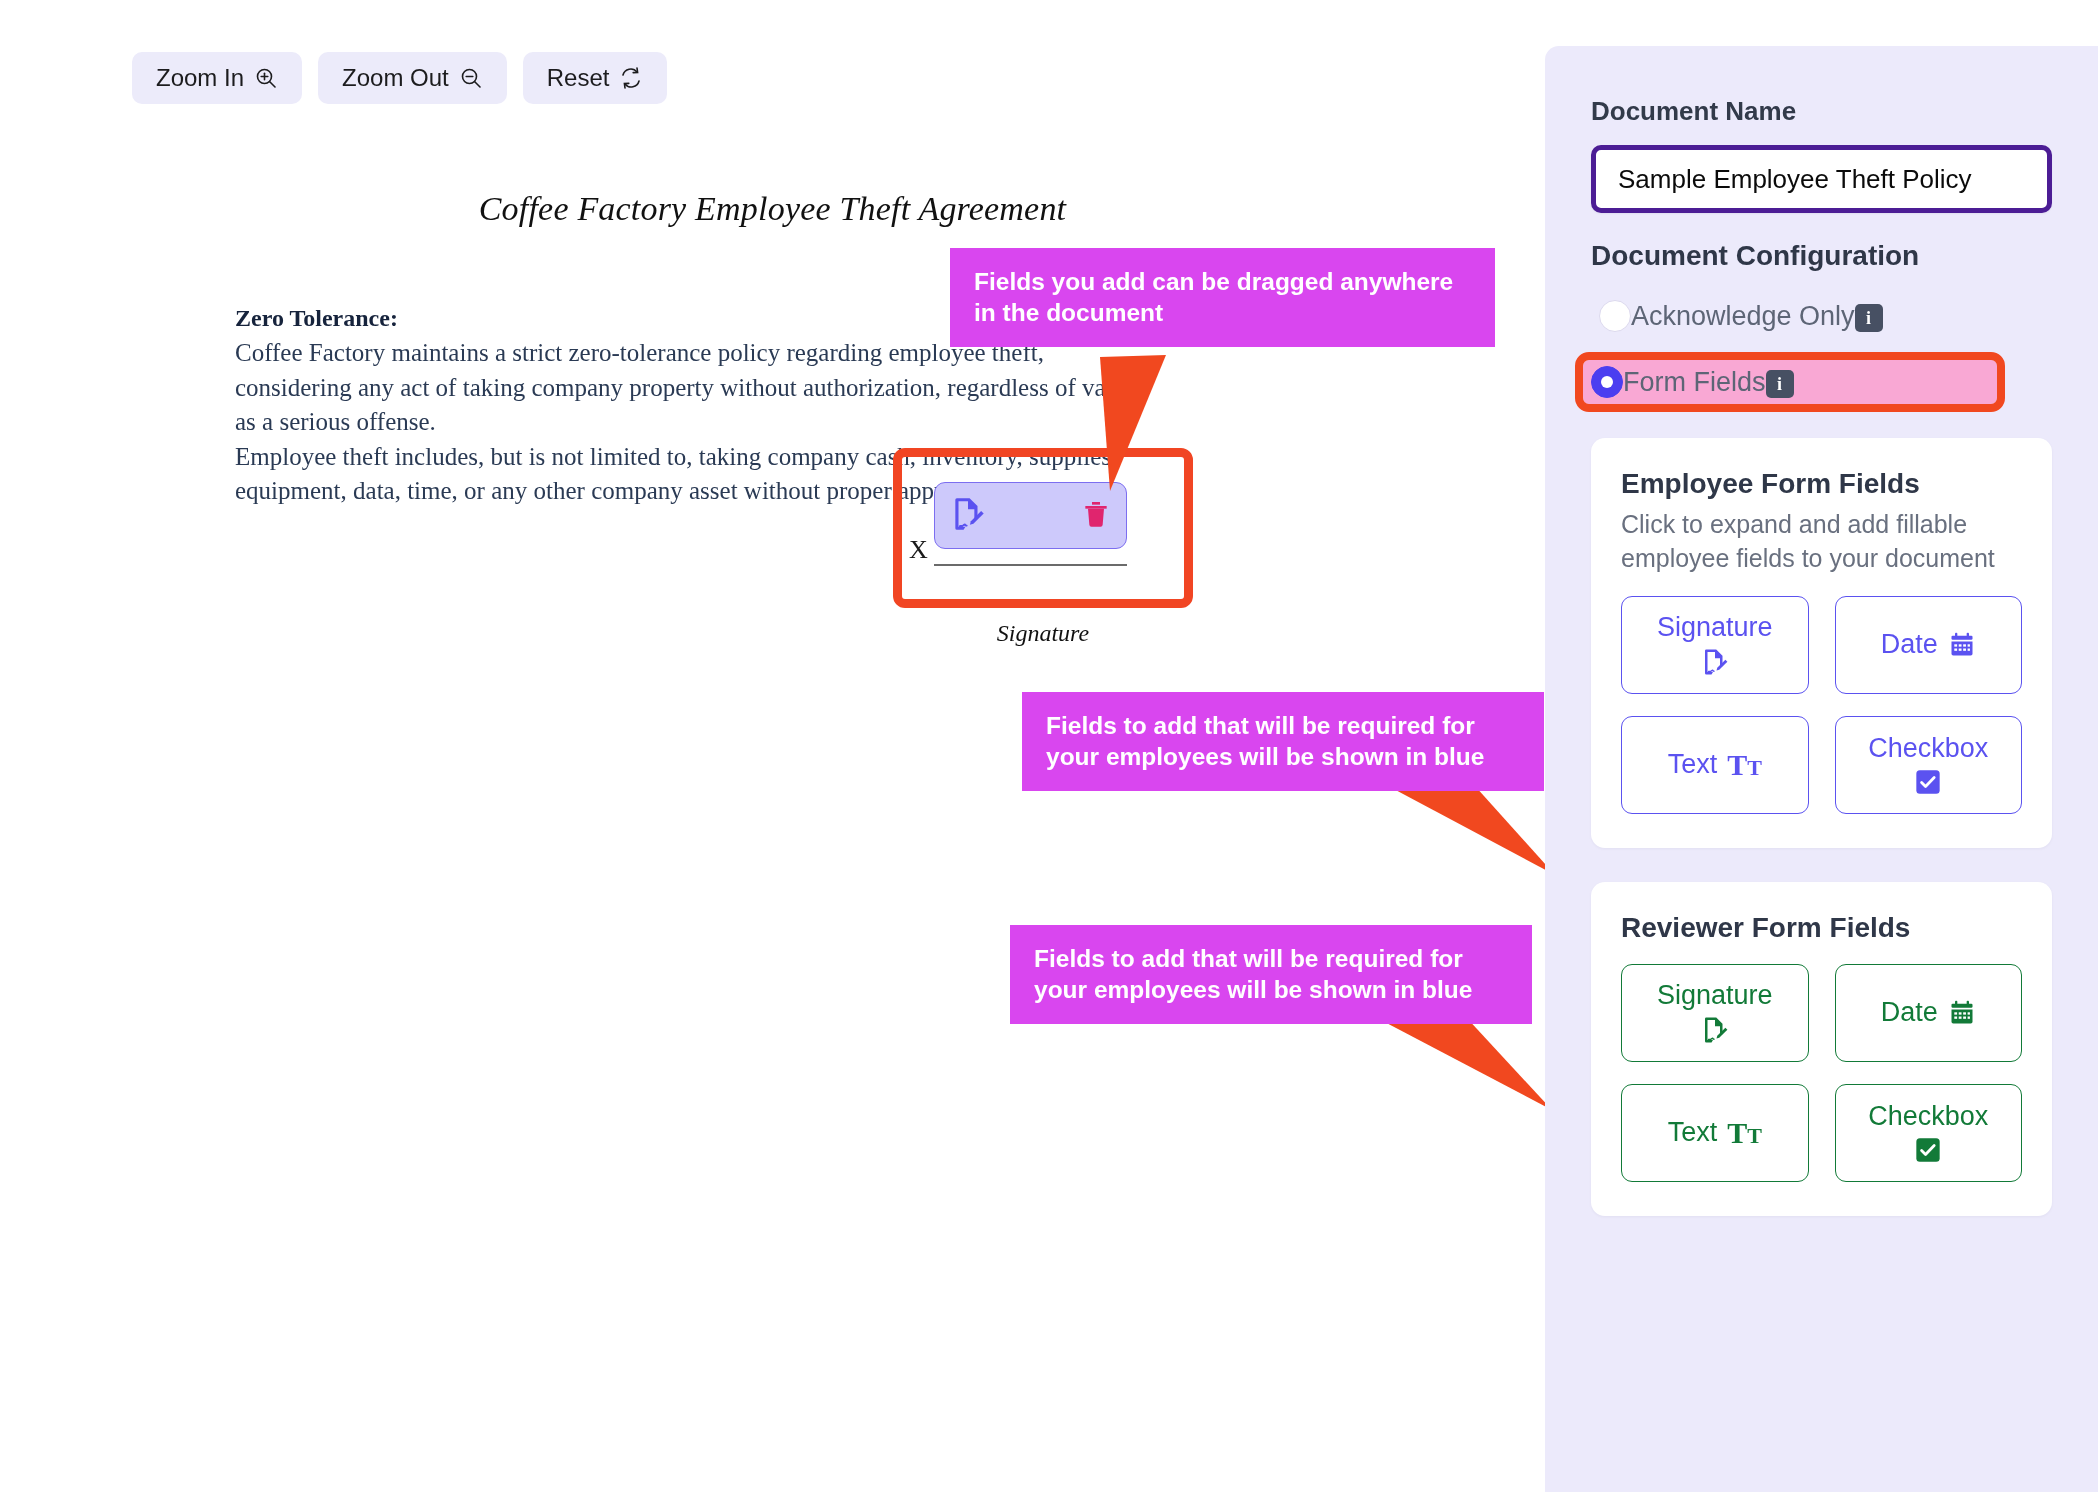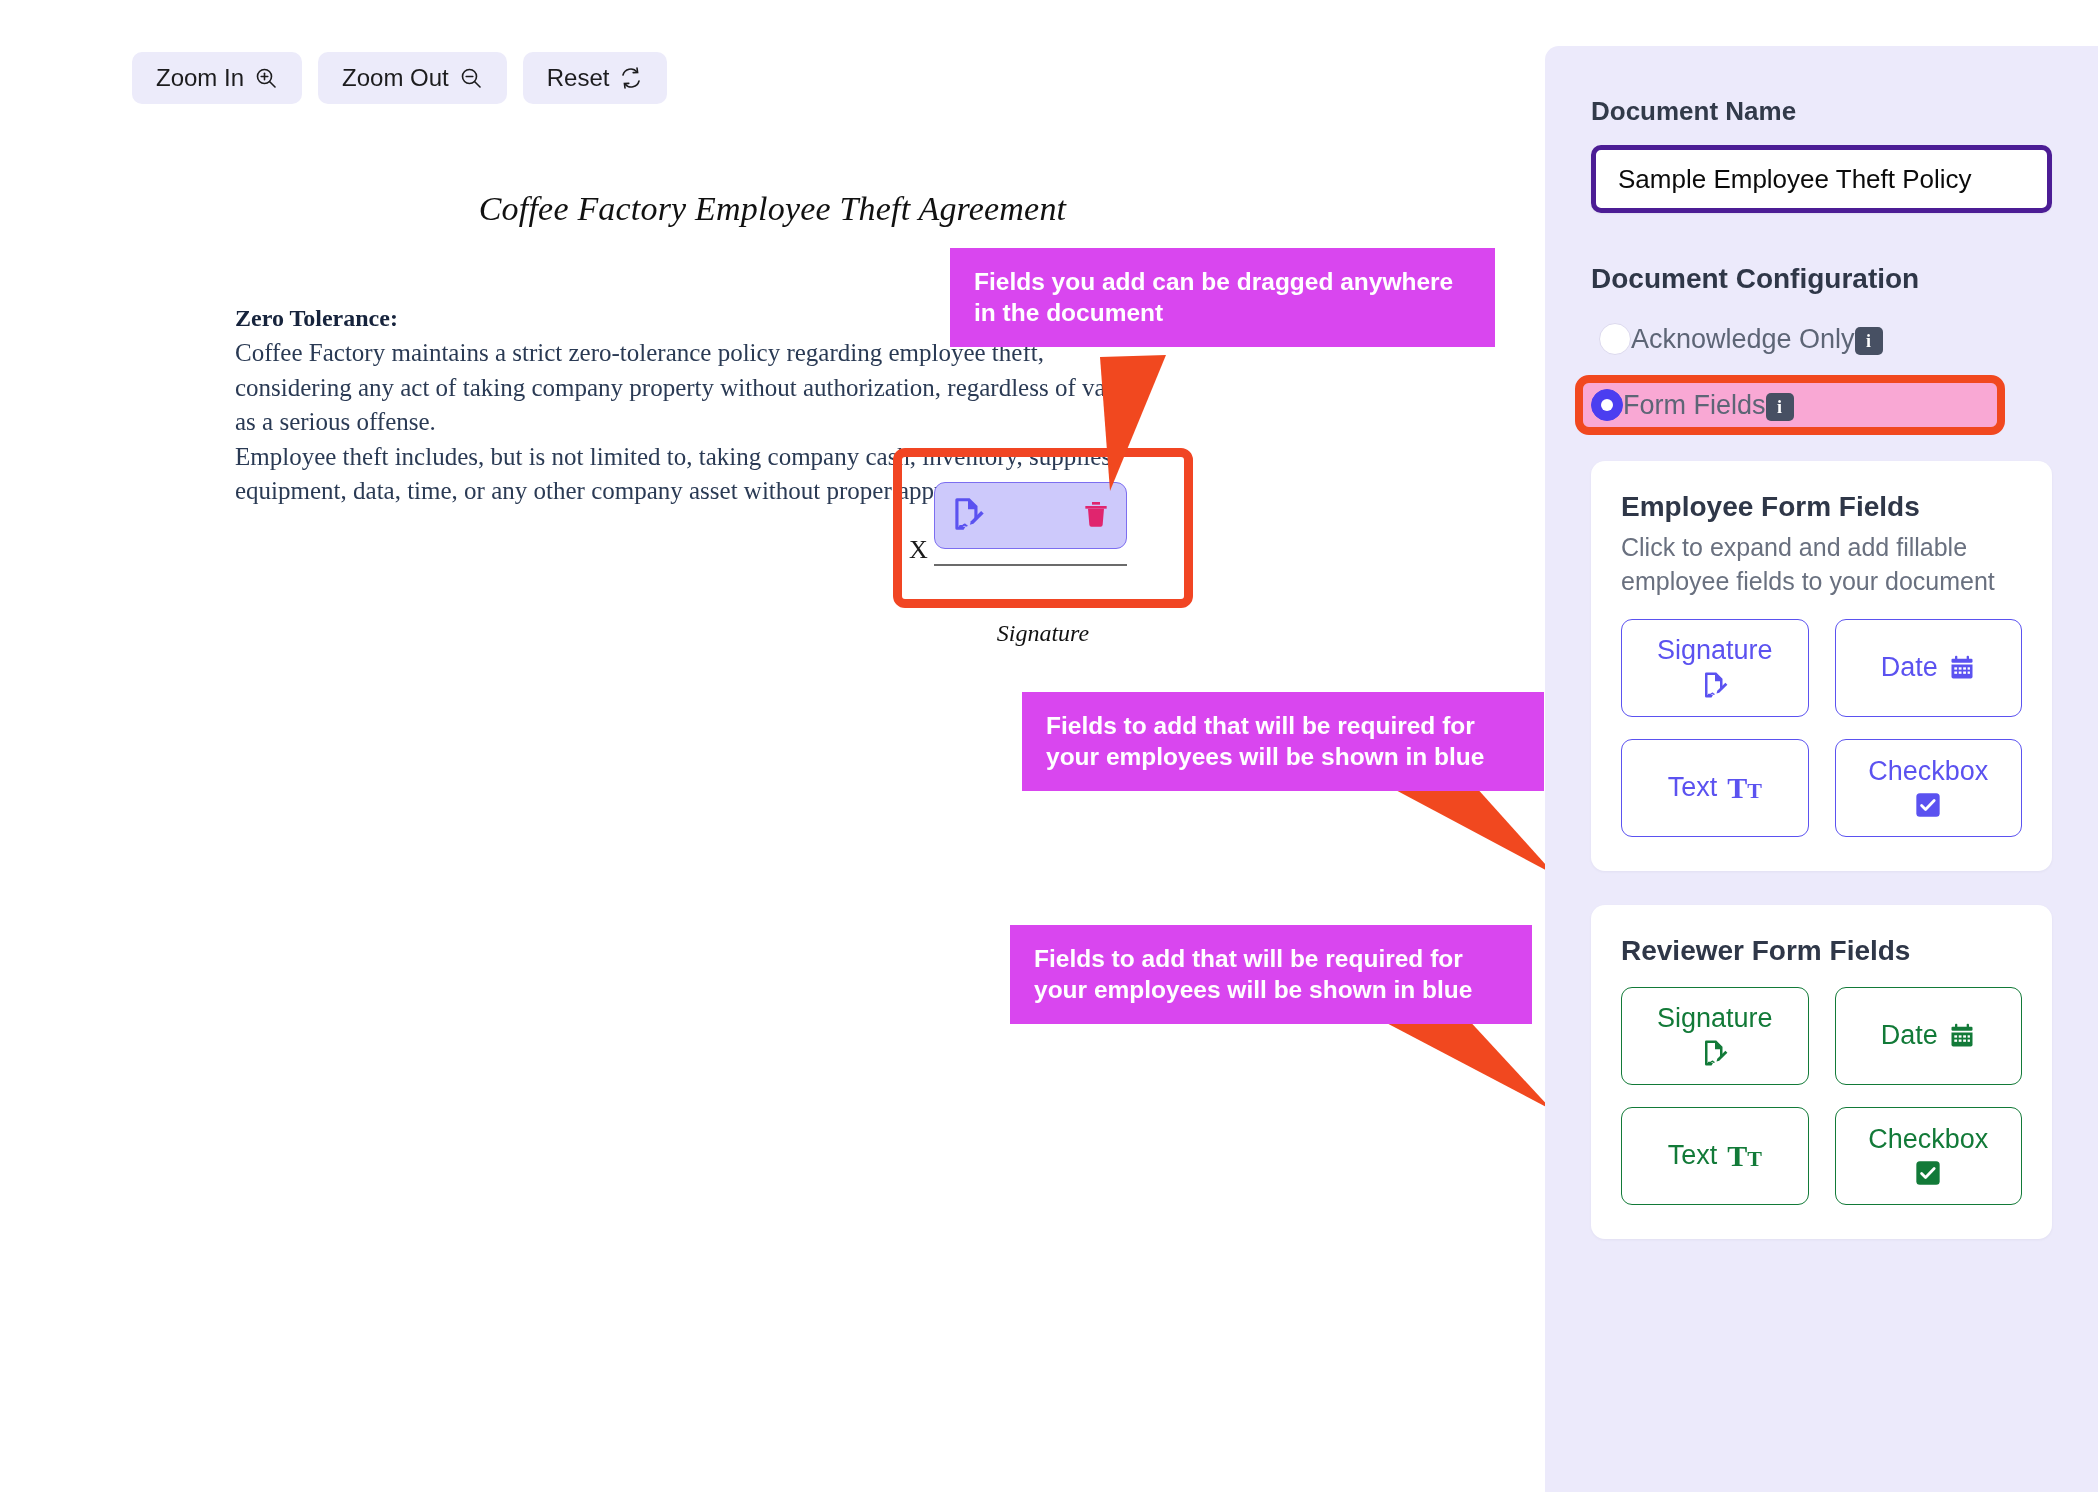--- a/index.html
+++ b/index.html
@@ -161,21 +161,21 @@
     border-radius: 10px;
     font-size: 26px;
     color: #0b0b0b;
     padding: 0 22px;
     font-family: "Liberation Sans", sans-serif;
     display: flex;
     align-items: center;
     box-shadow: 0 1px 2px rgba(30,30,60,0.06);
   }
   .side-section-title {
-    margin-top: 50px;
+    margin-top: 27px;
     font-size: 28px;
     font-weight: bold;
     color: #2f3748;
   }
   .side-sub {
     margin-top: 8px;
     font-size: 25px;
     color: #6b7385;
   }
 

